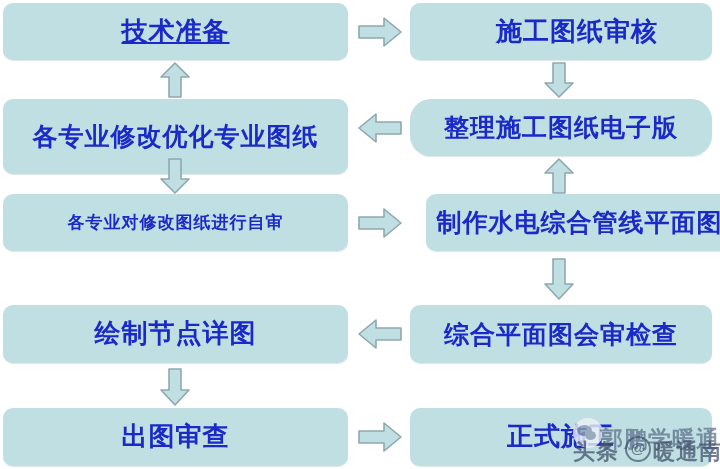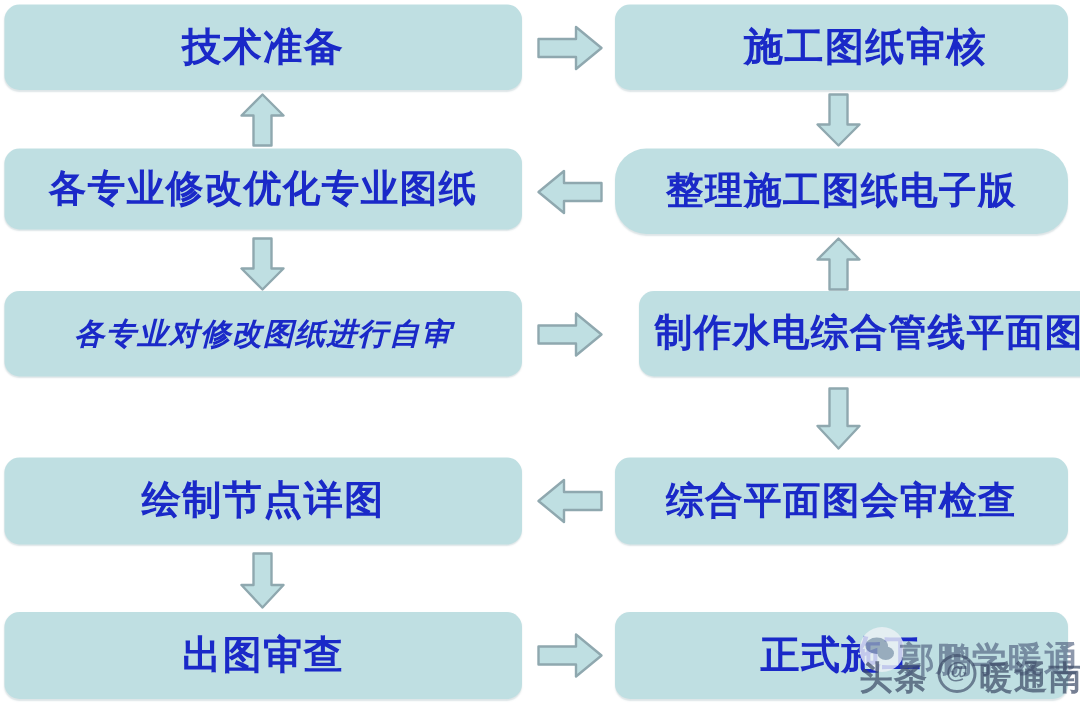--- a/index.html
+++ b/index.html
@@ -113,21 +113,21 @@
     font-weight: bold;
     color: #3c4a66;
     font-family: "Liberation Sans", "DejaVu Sans", sans-serif;
   }
 </style>
 </head>
 <body>
 
 <div id="flowchart">
 
-  <div class="node" style="left:3px; top:3px; width:345px; height:57px; font-size:26px;">
+  <div class="node" style="left:3px; top:3px; width:345px; height:57px; font-size:26px;text-decoration:underline;">
     <span class="node-label">技术准备</span>
   </div>
 
   <div class="arrow" style="left:358px; top:17px; width:44px; height:30px;">
     <svg viewBox="0 0 44 30" preserveAspectRatio="none">
       <polygon points="1,9 26,9 26,1 43,15 26,29 26,21 1,21"></polygon>
     </svg>
   </div>
 
   <div class="node" style="left:410px; top:3px; width:302px; height:57px; font-size:26px;padding-left:32px;">
@@ -139,21 +139,21 @@
       <polygon points="15,1 29,15 21,15 21,35 9,35 9,15 1,15"></polygon>
     </svg>
   </div>
 
   <div class="arrow" style="left:544px; top:62px; width:30px; height:36px;">
     <svg viewBox="0 0 30 36" preserveAspectRatio="none">
       <polygon points="9,1 21,1 21,21 29,21 15,35 1,21 9,21"></polygon>
     </svg>
   </div>
 
-  <div class="node" style="left:3px; top:99px; width:345px; height:54px; font-size:25px;">
+  <div class="node" style="left:3px; top:99px; width:345px; height:75px; font-size:25px;">
     <span class="node-label">各专业修改优化专业图纸</span>
   </div>
 
   <div class="arrow" style="left:358px; top:113px; width:44px; height:30px;">
     <svg viewBox="0 0 44 30" preserveAspectRatio="none">
       <polygon points="1,15 18,1 18,9 43,9 43,21 18,21 18,29"></polygon>
     </svg>
   </div>
 
   <div class="node" style="left:410px; top:99px; width:302px; height:57px; font-size:25px;border-radius:21px;">
@@ -165,21 +165,21 @@
       <polygon points="9,1 21,1 21,21 29,21 15,35 1,21 9,21"></polygon>
     </svg>
   </div>
 
   <div class="arrow" style="left:544px; top:158px; width:30px; height:36px;">
     <svg viewBox="0 0 30 36" preserveAspectRatio="none">
       <polygon points="15,1 29,15 21,15 21,35 9,35 9,15 1,15"></polygon>
     </svg>
   </div>
 
-  <div class="node" style="left:3px; top:194px; width:345px; height:57px; font-size:20px;font-style:italic;">
+  <div class="node" style="left:3px; top:194px; width:345px; height:57px; font-size:17px;">
     <span class="node-label">各专业对修改图纸进行自审</span>
   </div>
 
   <div class="arrow" style="left:358px; top:208px; width:44px; height:30px;">
     <svg viewBox="0 0 44 30" preserveAspectRatio="none">
       <polygon points="1,9 26,9 26,1 43,15 26,29 26,21 1,21"></polygon>
     </svg>
   </div>
 
   <div class="node" style="left:410px; top:194px; width:307px; height:57px; font-size:25px;margin-left:16px;">

